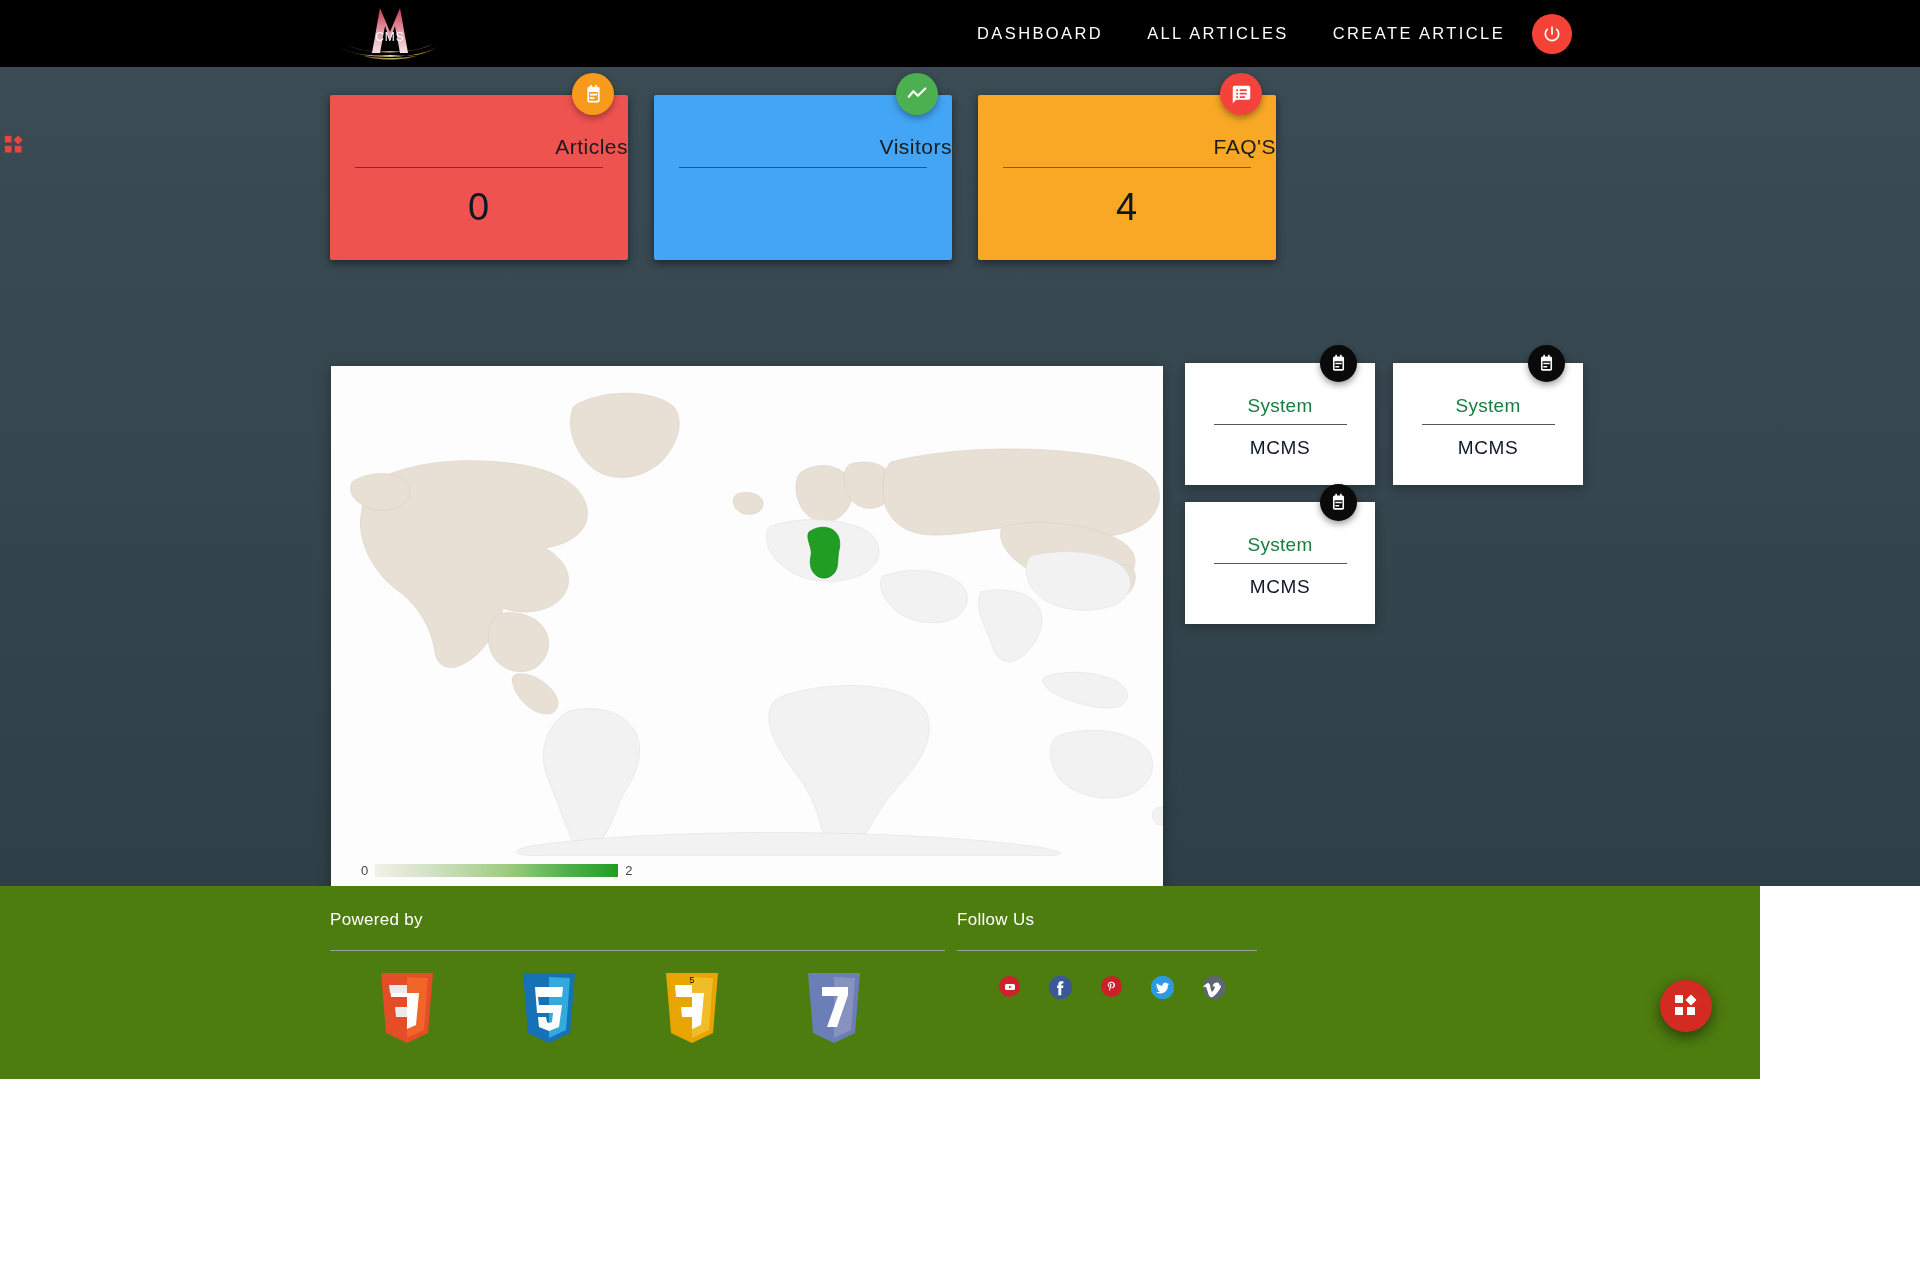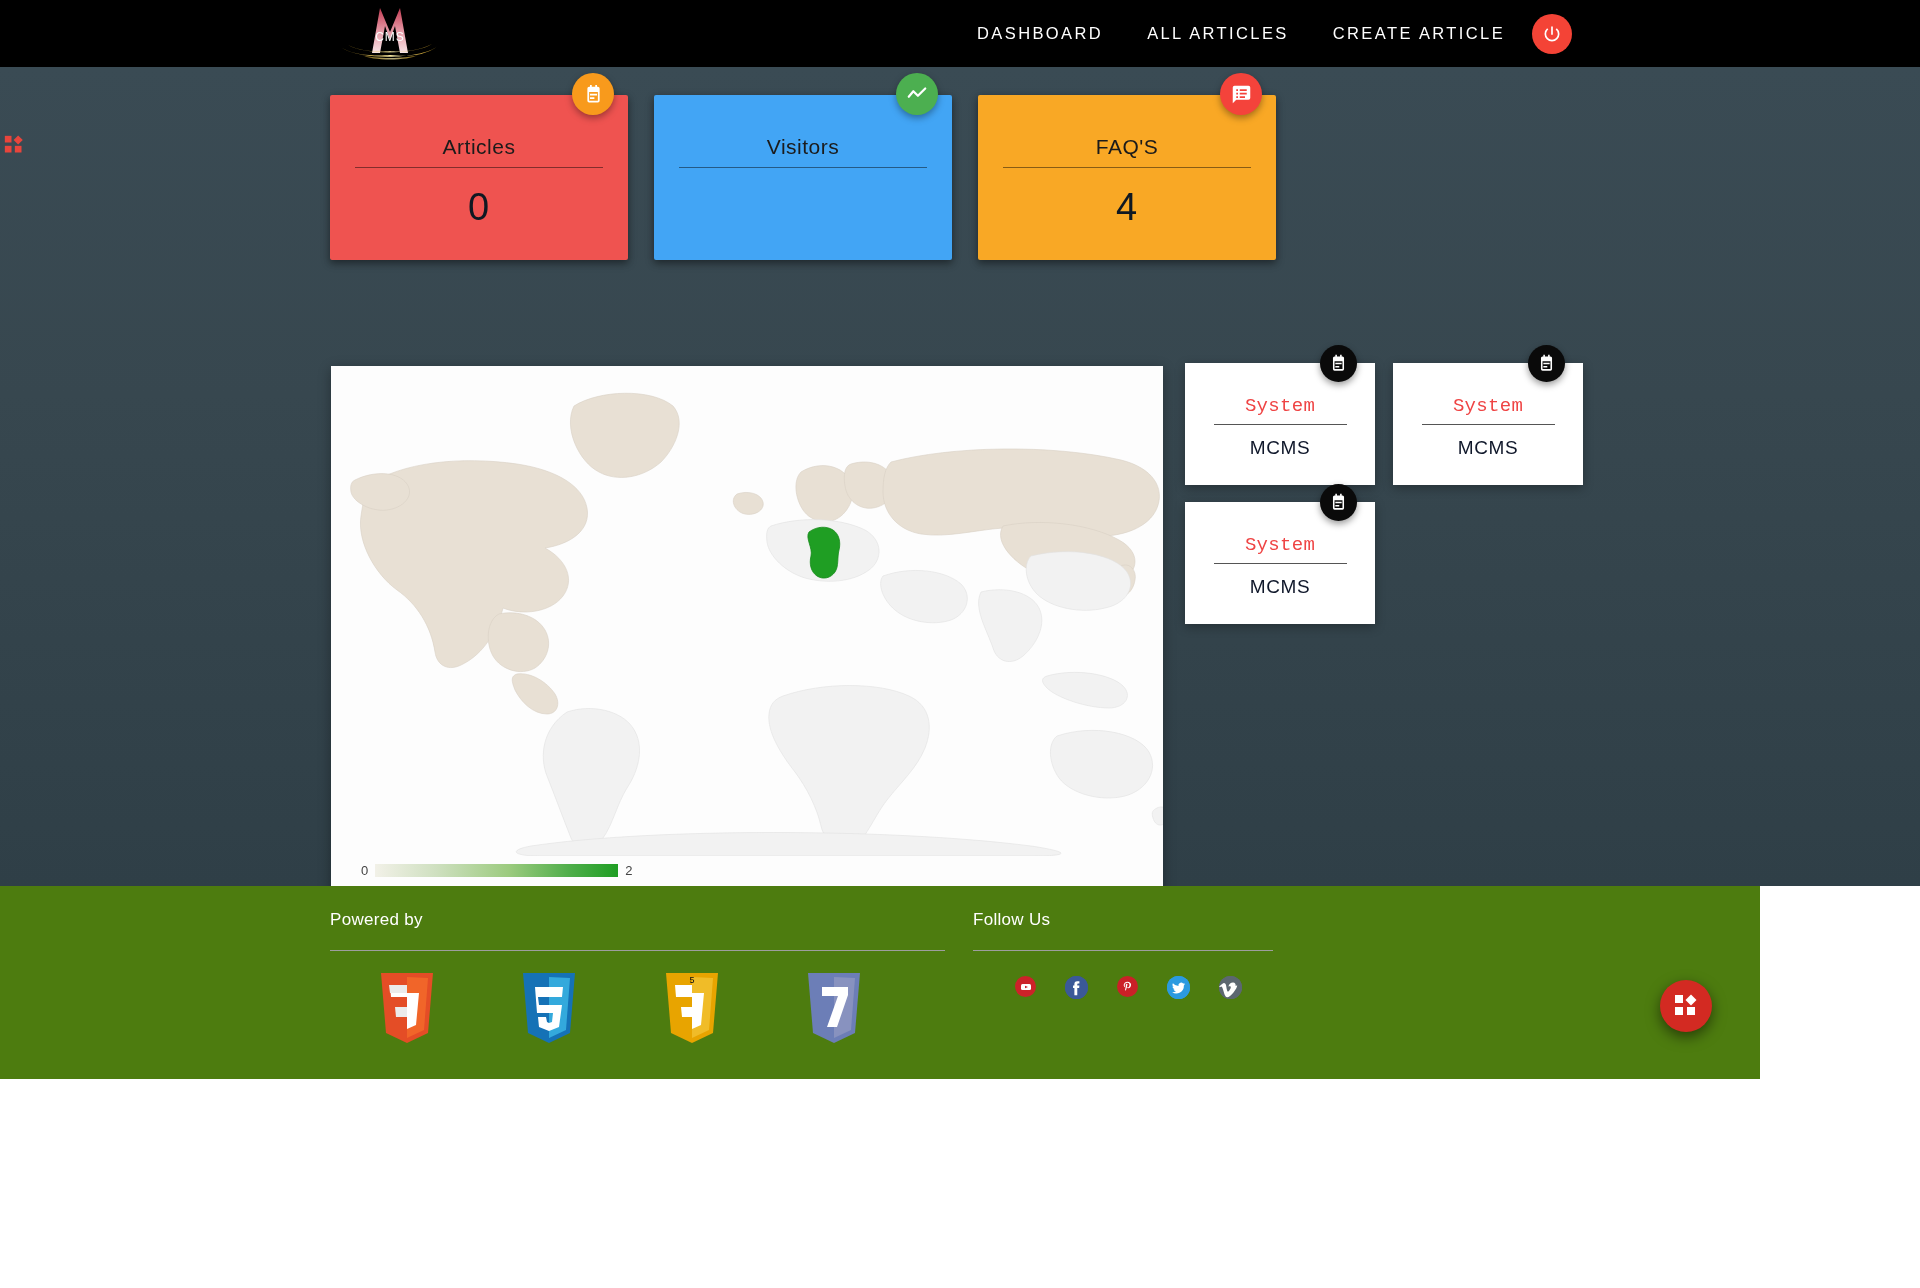--- a/index.html
+++ b/index.html
@@ -98,21 +98,21 @@
   }
   .stat-card {
     position: relative;
     width: 298px;
     height: 165px;
     border-radius: 2px;
     box-shadow: 0 3px 10px rgba(0,0,0,0.30), 0 3px 6px rgba(0,0,0,0.22);
     padding-top: 40px;
   }
   .stat-title {
-    text-align: center;
+    text-align: right;
     font-size: 21px;
     color: #1b1b1b;
     letter-spacing: 0.5px;
     font-weight: 300;
     font-family: "Liberation Sans", sans-serif;
   }
   .stat-rule {
     width: 83%;
     height: 1px;
     background: rgba(0,0,0,0.45);
@@ -185,24 +185,24 @@
     position: relative;
     width: 190px;
     height: 122px;
     background: #ffffff;
     box-shadow: 0 3px 10px rgba(0,0,0,0.30);
     padding-top: 32px;
   }
   .info-title {
     text-align: center;
     font-size: 19px;
-    color: #ef4444;
+    color: #15803d;
     font-weight: 300;
     letter-spacing: 0.3px;
-    font-family: Liberation Mono, monospace;
+    font-family: Liberation Sans, sans-serif;
   }
   .info-rule {
     width: 70%;
     height: 1px;
     background: #555;
     margin: 7px auto 0 auto;
   }
   .info-value {
     text-align: center;
     font-size: 19px;
@@ -236,21 +236,21 @@
   .footer-cols {
     position: absolute;
     left: 330px;
     top: 24px;
     width: 1262px;
     display: flex;
     gap: 0;
   }
   .fcol-a { width: 615px; }
   .fcol-b { width: 300px; margin-left: 23px; }
-  .fcol-c { width: 300px; margin-left: 28px; }
+  .fcol-c { width: 300px; margin-left: 12px; }
   .fcol-title {
     color: #ffffff;
     font-size: 17px;
     font-weight: 300;
     letter-spacing: 0.3px;
     font-family: "Liberation Sans", sans-serif;
   }
   .fcol-rule {
     height: 1px;
     background: #9e9e9e;

